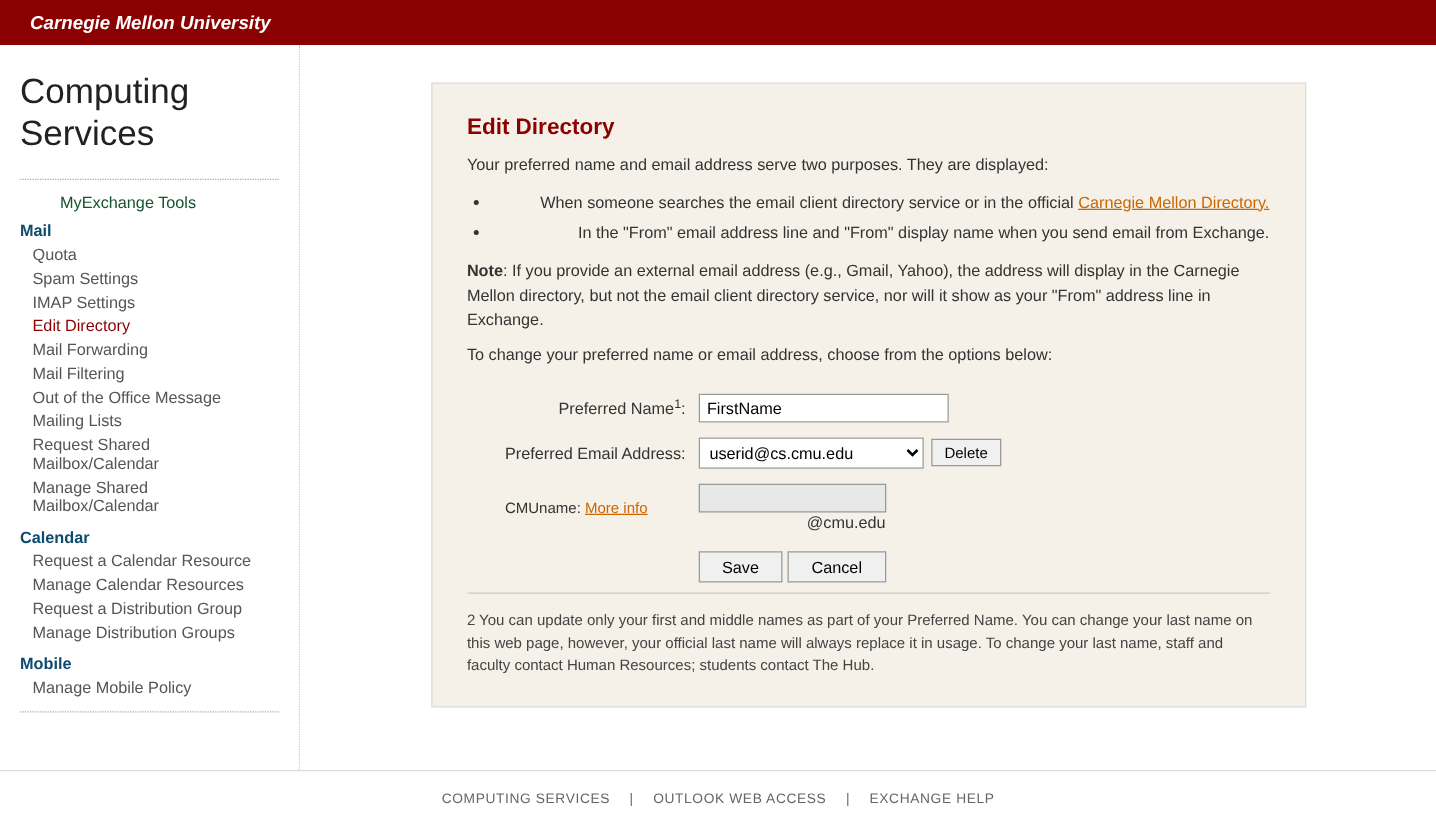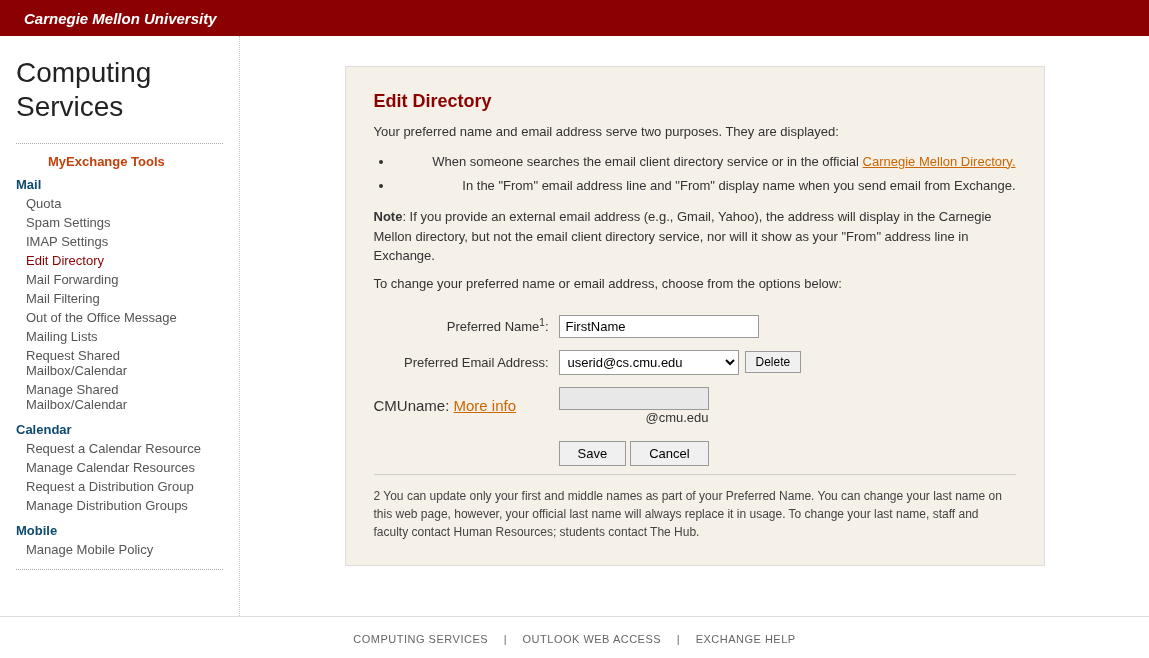--- a/index.html
+++ b/index.html
@@ -39,22 +39,22 @@
       color: #222;
       line-height: 1.2;
       margin-bottom: 20px;
     }
     .sidebar-divider {
       border: none;
       border-top: 1px dotted #aaa;
       margin: 10px 0;
     }
     .sidebar-section-title {
-      font-weight: bold;
-      color: #c2410c;
+      font-weight: normal;
+      color: #14532d;
       font-size: 13px;
       margin: 8px 0 4px 0;
       padding-left: 32px;
     }
     .sidebar-category {
       font-weight: bold;
       color: #0c4a6e;
       font-size: 13px;
       margin: 8px 0 2px 0;
     }
@@ -173,22 +173,22 @@
       border: 1px solid #999;
       cursor: pointer;
     }
     .cmuname-row {
       display: flex;
       align-items: center;
       margin-bottom: 12px;
     }
     .cmuname-label {
       width: 185px;
-      font-size: 15px;
-      text-align: left;
+      font-size: 12px;
+      text-align: center;
       padding-right: 10px;
     }
     .cmuname-input-wrap {
       display: flex;
       align-items: flex-end;
       flex-direction: column;
     }
     .cmuname-input {
       border: 1px solid #999;
       padding: 3px 6px;

